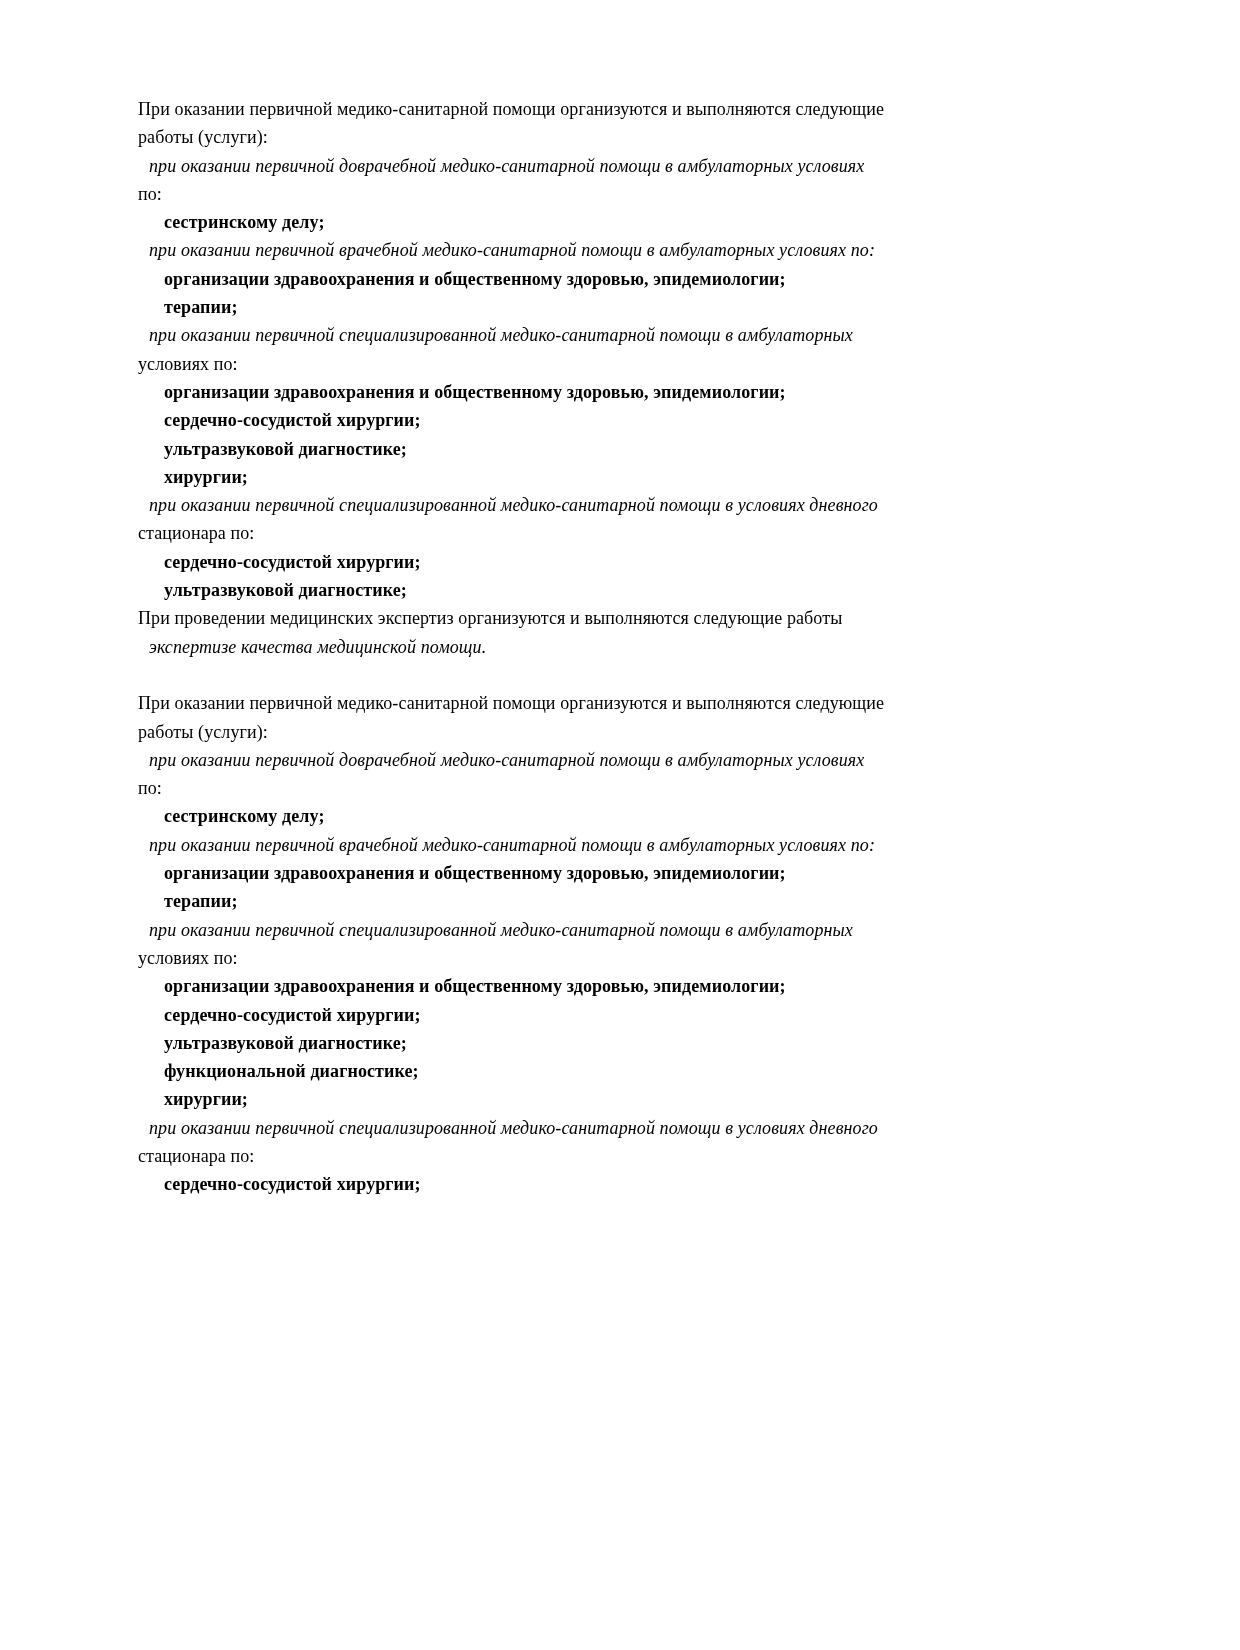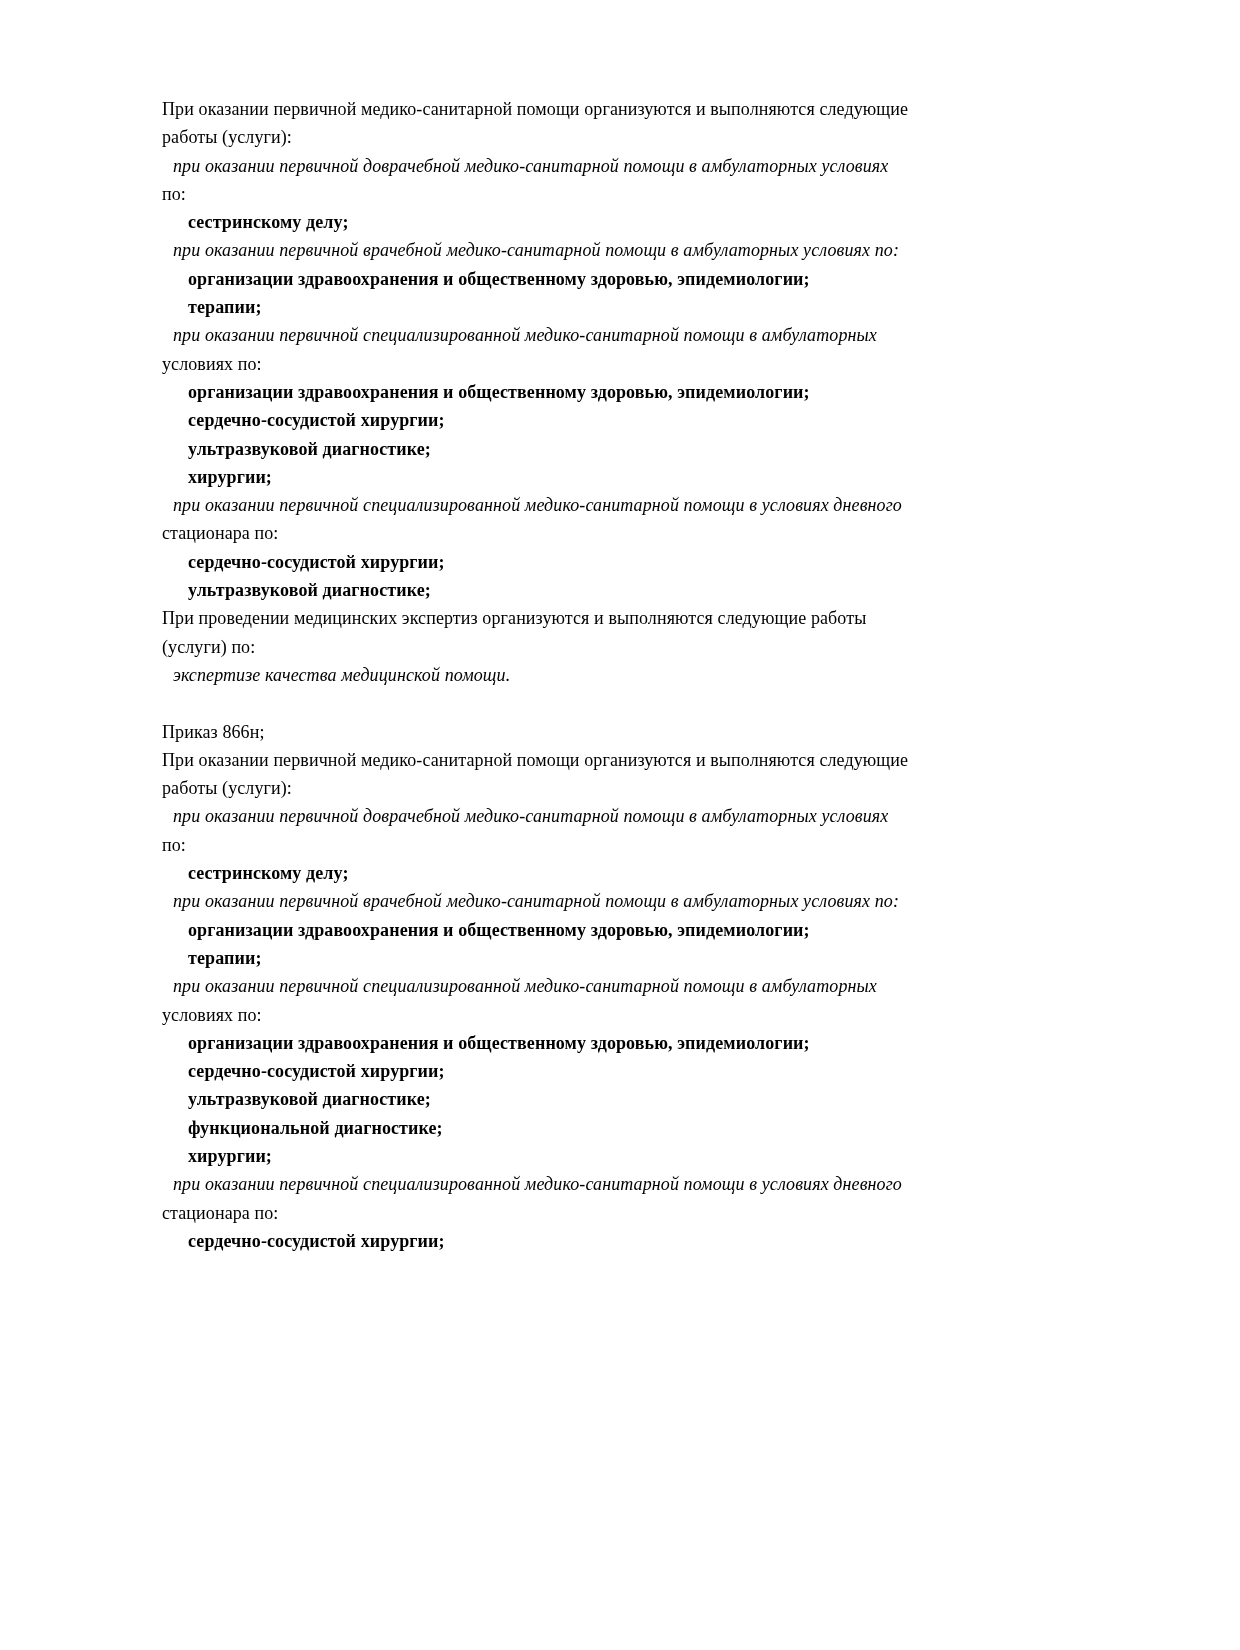--- a/index.html
+++ b/index.html
@@ -22,21 +22,20 @@
     background: #ffffff;
   }
   .text-block {
     font-size: 18px;
     line-height: 28.3px;
     letter-spacing: 0.1px;
   }
   .line {
     min-height: 28.3px;
     white-space: pre-wrap;
-    margin-left: 24px;
   }
   .indent-0 { padding-left: 0; }
   .indent-1 { padding-left: 11px; font-style: italic; }
   .indent-2 { padding-left: 26px; font-weight: bold; }
 </style>
 </head>
 <body>
 
 <div class="page">
   <div class="text-block" id="text-block">
@@ -52,24 +51,22 @@
       <div class="line indent-0">условиях по:</div>
       <div class="line indent-2">организации здравоохранения и общественному здоровью, эпидемиологии;</div>
       <div class="line indent-2">сердечно-сосудистой хирургии;</div>
       <div class="line indent-2">ультразвуковой диагностике;</div>
       <div class="line indent-2">хирургии;</div>
       <div class="line indent-1">при оказании первичной специализированной медико-санитарной помощи в условиях дневного</div>
       <div class="line indent-0">стационара по:</div>
       <div class="line indent-2">сердечно-сосудистой хирургии;</div>
       <div class="line indent-2">ультразвуковой диагностике;</div>
       <div class="line indent-0">При проведении медицинских экспертиз организуются и выполняются следующие работы</div>
-      <div class="line indent-0">(услуги) по:</div>
       <div class="line indent-1">экспертизе качества медицинской помощи.</div>
       <div class="line indent-0">&nbsp;</div>
-      <div class="line indent-0">Приказ 866н;</div>
       <div class="line indent-0">При оказании первичной медико-санитарной помощи организуются и выполняются следующие</div>
       <div class="line indent-0">работы (услуги):</div>
       <div class="line indent-1">при оказании первичной доврачебной медико-санитарной помощи в амбулаторных условиях</div>
       <div class="line indent-0">по:</div>
       <div class="line indent-2">сестринскому делу;</div>
       <div class="line indent-1">при оказании первичной врачебной медико-санитарной помощи в амбулаторных условиях по:</div>
       <div class="line indent-2">организации здравоохранения и общественному здоровью, эпидемиологии;</div>
       <div class="line indent-2">терапии;</div>
       <div class="line indent-1">при оказании первичной специализированной медико-санитарной помощи в амбулаторных</div>
       <div class="line indent-0">условиях по:</div>

